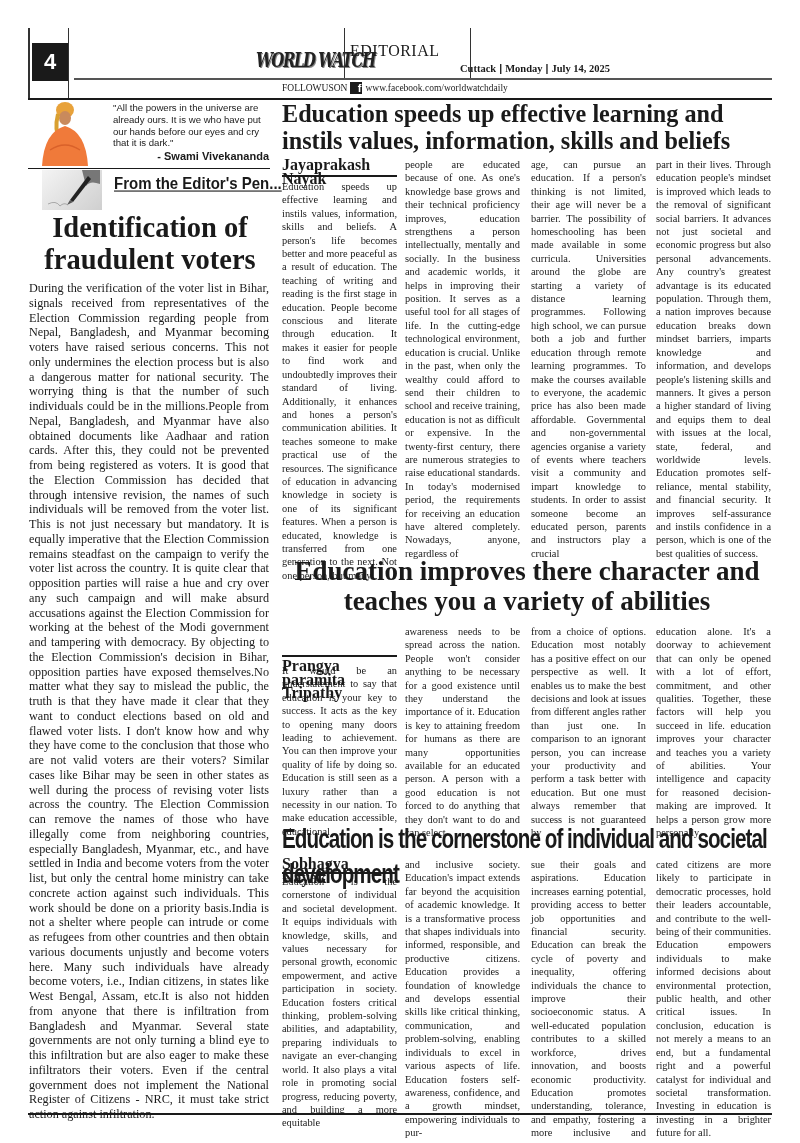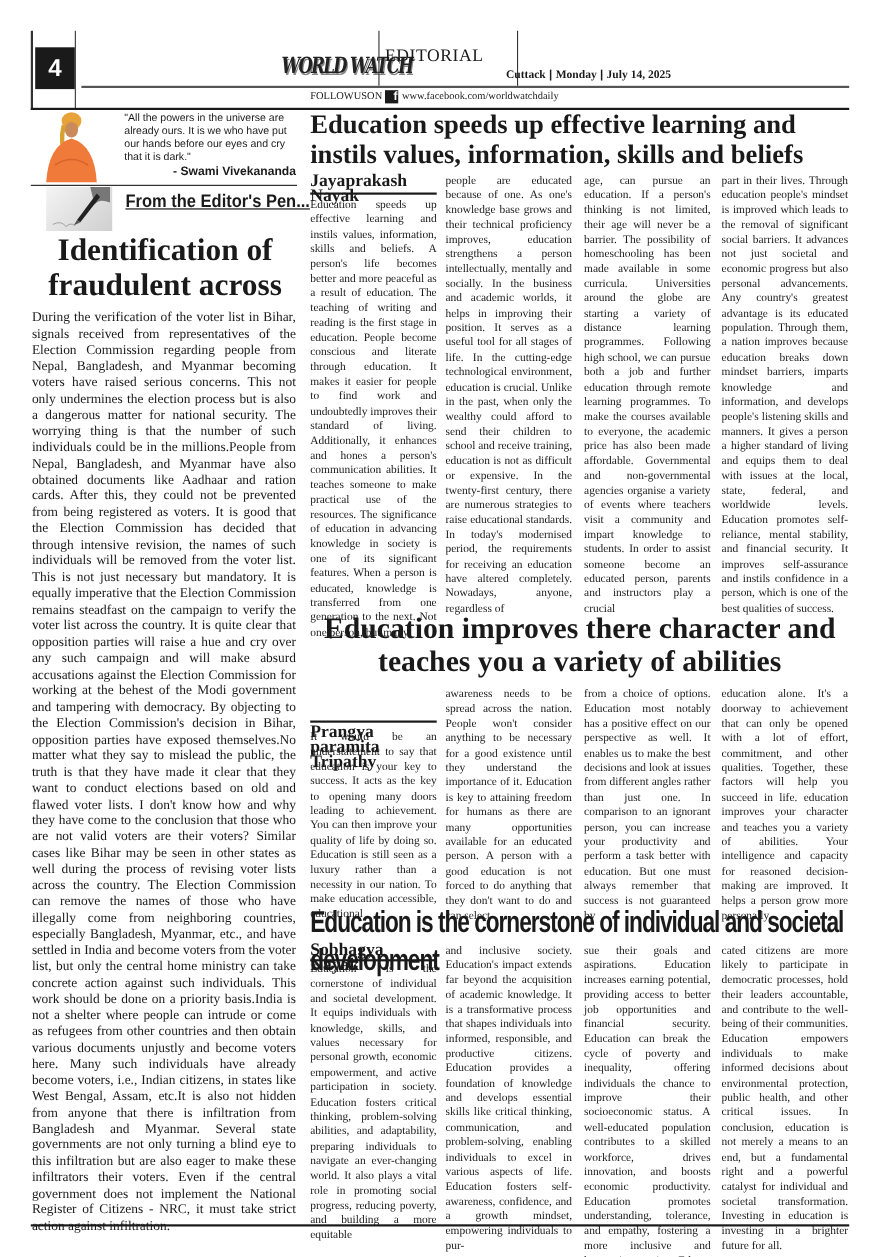--- a/index.html
+++ b/index.html
@@ -76,21 +76,21 @@
 <div class="hr-quote"></div>
 <div class="pen-img">
   <svg width="60" height="40" viewBox="0 0 60 40">
     <path d="M40 0 L58 0 L58 14 Q48 10 44 16 Z" fill="#777"></path>
     <path d="M46 6 L28 30 L31 32 L49 9 Z" fill="#222"></path>
     <path d="M28 30 L25 35 L31 32 Z" fill="#555"></path>
     <path d="M6 34 Q14 30 18 36 Q22 32 26 35" stroke="#999" stroke-width="0.8" fill="none"></path>
   </svg>
 </div>
 <div class="editor-pen">From the Editor's Pen...</div>
-<div class="ed-headline">Identification of fraudulent across</div>
+<div class="ed-headline">Identification of fraudulent voters</div>
 <div class="ed-body">During the verification of the voter list in Bihar, signals received from representatives of the Election Commission regarding people from Nepal, Bangladesh, and Myanmar becoming voters have raised serious concerns. This not only undermines the election process but is also a dangerous matter for national security. The worrying thing is that the number of such individuals could be in the millions.People from Nepal, Bangladesh, and Myanmar have also obtained documents like Aadhaar and ration cards. After this, they could not be prevented from being registered as voters. It is good that the Election Commission has decided that through intensive revision, the names of such individuals will be removed from the voter list. This is not just necessary but mandatory. It is equally imperative that the Election Commission remains steadfast on the campaign to verify the voter list across the country. It is quite clear that opposition parties will raise a hue and cry over any such campaign and will make absurd accusations against the Election Commission for working at the behest of the Modi government and tampering with democracy. By objecting to the Election Commission's decision in Bihar, opposition parties have exposed themselves.No matter what they say to mislead the public, the truth is that they have made it clear that they want to conduct elections based on old and flawed voter lists. I don't know how and why they have come to the conclusion that those who are not valid voters are their voters? Similar cases like Bihar may be seen in other states as well during the process of revising voter lists across the country. The Election Commission can remove the names of those who have illegally come from neighboring countries, especially Bangladesh, Myanmar, etc., and have settled in India and become voters from the voter list, but only the central home ministry can take concrete action against such individuals. This work should be done on a priority basis.India is not a shelter where people can intrude or come as refugees from other countries and then obtain various documents unjustly and become voters here. Many such individuals have already become voters, i.e., Indian citizens, in states like West Bengal, Assam, etc.It is also not hidden from anyone that there is infiltration from Bangladesh and Myanmar. Several state governments are not only turning a blind eye to this infiltration but are also eager to make these infiltrators their voters. Even if the central government does not implement the National Register of Citizens - NRC, it must take strict action against infiltration.</div>
 <div class="hr-bottom-left"></div>
 
 <div class="headline h1">Education speeds up effective learning and instils values, information, skills and beliefs</div>
 <div class="byline" style="left:282px; top:158px;">Jayaprakash Nayak</div>
 <div class="byline-rule" style="left:282px; top:175px;"></div>
 <div class="col" style="left:282px; top:180px;">Education speeds up effective learning and instils values, information, skills and beliefs. A person's life becomes better and more peaceful as a result of education. The teaching of writing and reading is the first stage in education. People become conscious and literate through education. It makes it easier for people to find work and undoubtedly improves their standard of living. Additionally, it enhances and hones a person's communication abilities. It teaches someone to make practical use of the resources. The significance of education in advancing knowledge in society is one of its significant features. When a person is educated, knowledge is transferred from one generation to the next. Not one person, but many</div>
 <div class="col" style="left:405px; top:158px;">people are educated because of one. As one's knowledge base grows and their technical proficiency improves, education strengthens a person intellectually, mentally and socially. In the business and academic worlds, it helps in improving their position. It serves as a useful tool for all stages of life. In the cutting-edge technological environment, education is crucial. Unlike in the past, when only the wealthy could afford to send their children to school and receive training, education is not as difficult or expensive. In the twenty-first century, there are numerous strategies to raise educational standards. In today's modernised period, the requirements for receiving an education have altered completely. Nowadays, anyone, regardless of</div>
 <div class="col" style="left:531px; top:158px;">age, can pursue an education. If a person's thinking is not limited, their age will never be a barrier. The possibility of homeschooling has been made available in some curricula. Universities around the globe are starting a variety of distance learning programmes. Following high school, we can pursue both a job and further education through remote learning programmes. To make the courses available to everyone, the academic price has also been made affordable. Governmental and non-governmental agencies organise a variety of events where teachers visit a community and impart knowledge to students. In order to assist someone become an educated person, parents and instructors play a crucial</div>
 <div class="col" style="left:656px; top:158px;">part in their lives. Through education people's mindset is improved which leads to the removal of significant social barriers. It advances not just societal and economic progress but also personal advancements. Any country's greatest advantage is its educated population. Through them, a nation improves because education breaks down mindset barriers, imparts knowledge and information, and develops people's listening skills and manners. It gives a person a higher standard of living and equips them to deal with issues at the local, state, federal, and worldwide levels. Education promotes self-reliance, mental stability, and financial security. It improves self-assurance and instils confidence in a person, which is one of the best qualities of success.</div>

